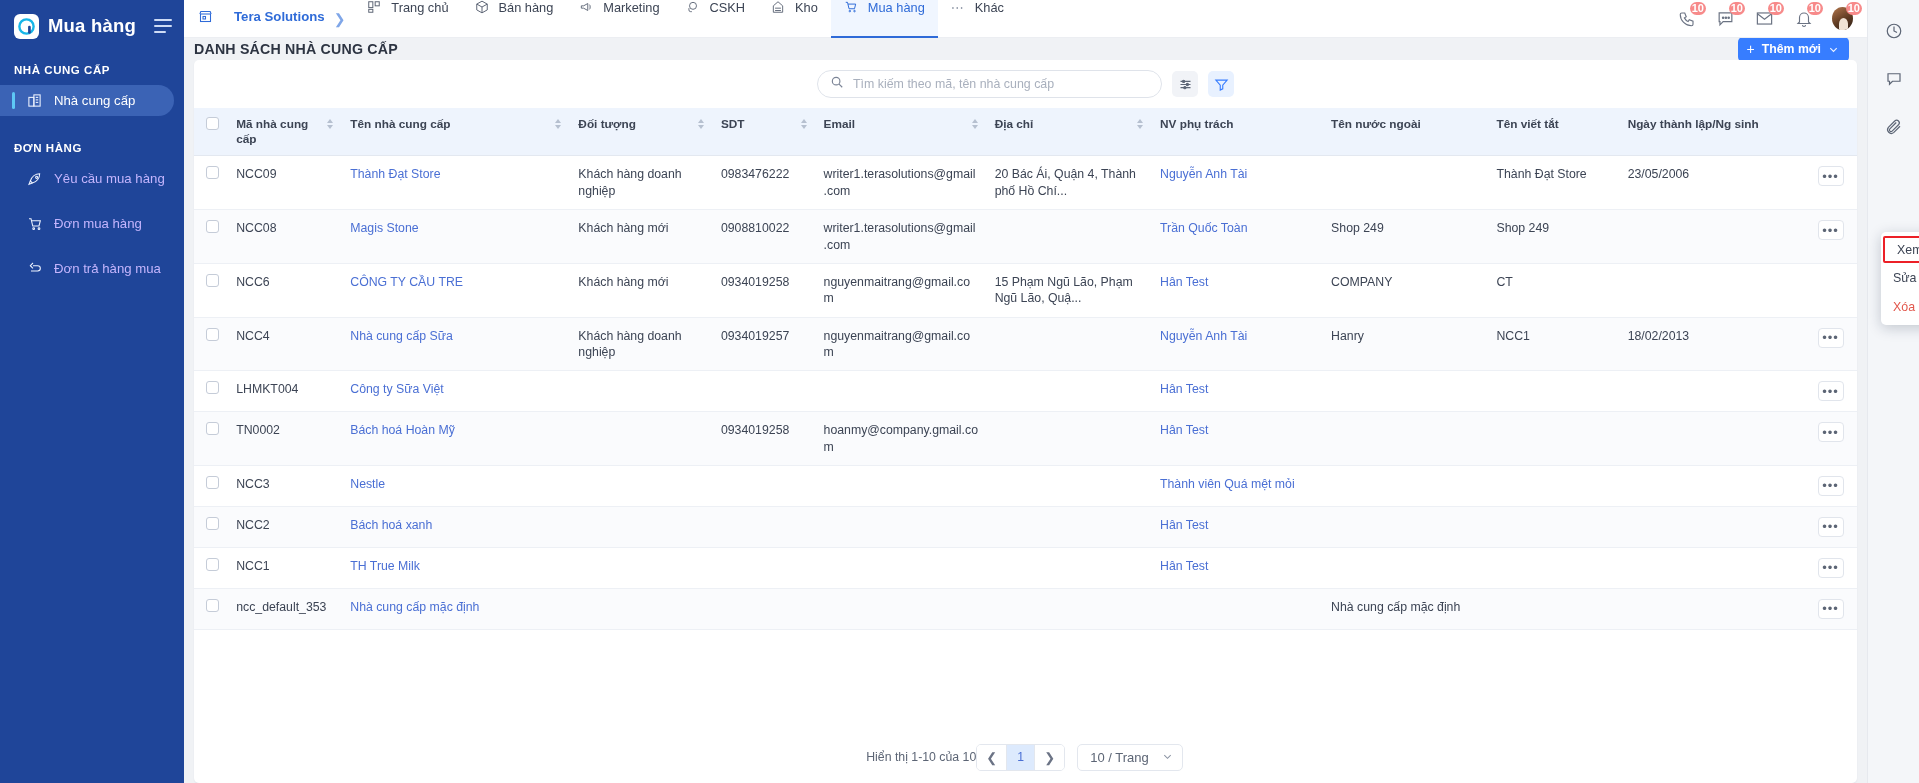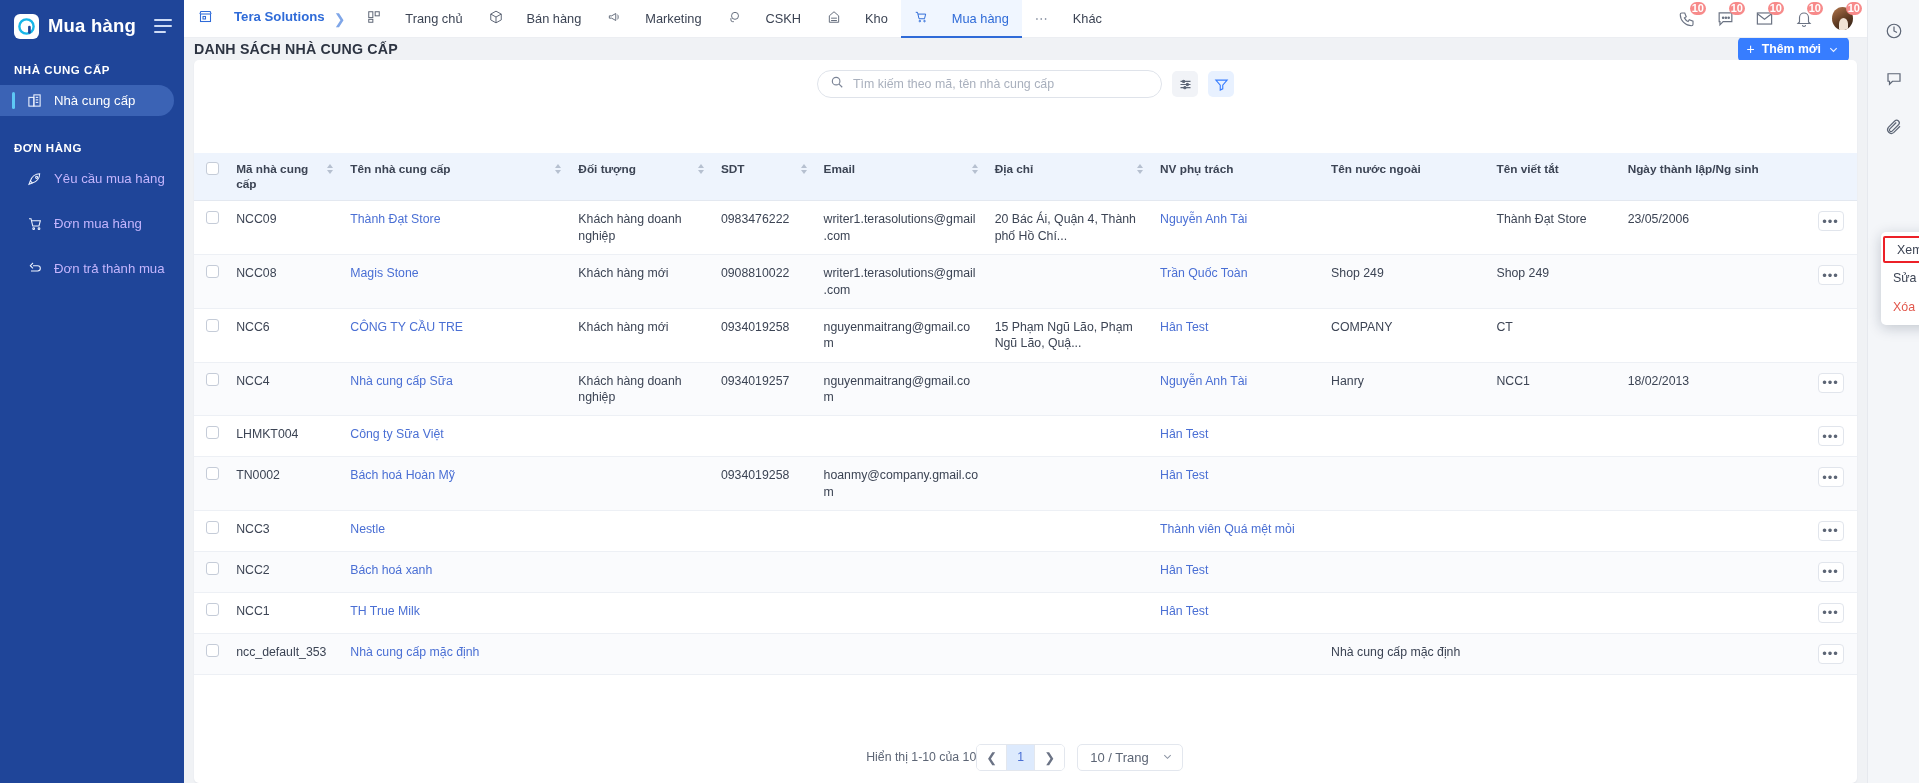--- a/index.html
+++ b/index.html
@@ -56,21 +56,21 @@
 
   
   .topnav {
     height: 38px; background: #fff; display: flex; align-items: center;
     padding-left: 14px; gap: 0; border-bottom: 1px solid #eceef2; position: relative; z-index: 30;
   }
   .brand { display: flex; gap: 21px; cursor: pointer; padding-right: 4px;}
   .brand-name { color: #2f6bd8; font-weight: bold; font-size: 13.2px; }
   .crumb-sep { color: #7fa6e8; font-size: 14px; padding: 0 9px 0 5px; }
   .nav-item {
-    display: flex; align-items: center; gap: 24px; height: 38px; padding: 0 13px;
+    display: flex; align-items: flex-start; gap: 10px; height: 38px; padding: 0 13px;
     font-size: 12.8px; color: #3c4454; cursor: pointer; white-space: nowrap;
   }
   .nav-item.active { color: #2f6bd8; background: #f0f6ff; box-shadow: inset 0 -2px 0 #2f6bd8; }
   .nav-dots { letter-spacing: 1px; color:#7a8496; font-size: 13px; }
   .topnav-right { margin-left: auto; display: flex; align-items: center; gap: 18px; padding-right: 14px; }
   .tn-ico { position: relative; width: 21px; height: 21px; display:flex; align-items:center; justify-content:center; cursor:pointer;}
   .badge {
     position: absolute; top: -6px; right: -9px; background: #f78a8a; color: #fff;
     font-size: 11px; line-height: 13px; height: 13px; min-width: 14px; padding: 0 2px;
     border-radius: 7px; text-align: center; font-weight: bold;
@@ -114,21 +114,21 @@
     font-family: inherit;
   }
   .search-wrap input::placeholder { color: #a9b0bd; }
   .tool-btn {
     width: 26px; height: 26px; border-radius: 5px; display: flex; align-items: center; justify-content: center;
     cursor: pointer; border: 0; background: #f1f3f7;
   }
   .tool-btn.blue { background: #e8f1ff; }
 
   
-  .table-scroll { flex: 1; overflow: hidden; position: relative; min-height: 0; margin-top: 45px; }
+  .table-scroll { flex: 1; overflow: hidden; position: relative; min-height: 0; }
   table { width: 100%; border-collapse: collapse; table-layout: fixed; }
   thead th {
     background: #eef4fd; font-size: 11.8px; font-weight: bold; color: #3c4454;
     text-align: left; padding: 9px 8px; vertical-align: top; line-height: 1.25;
     position: relative; border-bottom: 1px solid #e3e8f0; height: 38px;
   }
   thead th .th-in { display: flex; align-items: flex-start; gap: 4px; }
   thead th .th-lb { flex: 1; }
   .sorter { display: flex; flex-direction: column; gap: 2px; flex: 0 0 7px; padding-top: 2px; cursor: pointer;}
   .sorter i {
@@ -257,21 +257,21 @@
         <span>Đơn mua hàng</span>
       </div>
       <div class="sb-spacer"></div>
       <div class="sb-item">
         <span class="sb-ico">
           <svg width="16" height="16" viewBox="0 0 24 24" fill="none" stroke="#eef3ff" stroke-width="1.6">
             <path d="M9 7H16a4 4 0 0 1 0 8H6"></path>
               <polyline points="9,3 5,7 9,11"></polyline>
           </svg>
         </span>
-        <span>Đơn trả thành mua</span>
+        <span>Đơn trả hàng mua</span>
       </div>
     </div>
   </aside>
 
   <div class="main">
 
     <div class="topnav">
       <div class="brand">
         <span>
           <svg width="15" height="15" viewBox="0 0 24 24" fill="none" stroke="#2f6bd8" stroke-width="1.7">

